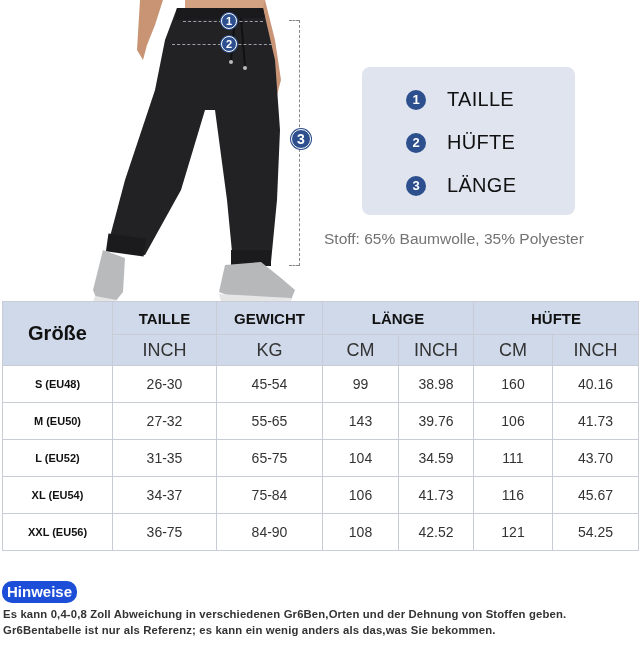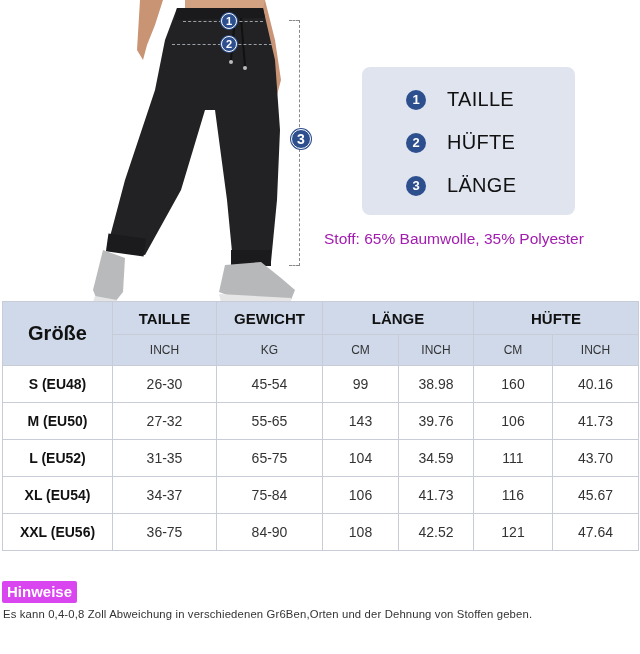--- a/index.html
+++ b/index.html
@@ -26,44 +26,44 @@
     position: absolute; left: 362px; top: 67px; width: 213px; height: 148px;
     background: #dfe4ef; border-radius: 8px;
   }
   .legend-row { position: absolute; left: 44px; display: flex; align-items: center; }
   .legend-row .lnum {
     width: 20px; height: 20px; border-radius: 50%; background: #2d4f8e; color: #fff;
     font-size: 13px; font-weight: bold; display: flex; align-items: center; justify-content: center;
   }
   .legend-row .ltxt { margin-left: 21px; font-size: 20px; color: #111; letter-spacing: 0.3px; }
 
-  .fabric { position: absolute; left: 324px; top: 230px; font-size: 15.5px; color: #a21caf; }
+  .fabric { position: absolute; left: 324px; top: 230px; font-size: 15.5px; color: #737373; }
 
   
   .size-table {
     position: absolute; left: 2px; top: 301px; width: 636px;
     border-collapse: collapse; table-layout: fixed; border-radius: 15px;
   }
   .size-table th, .size-table td {
     border: 1px solid #c7ccd6; text-align: center; vertical-align: middle;
   }
   .size-table thead th { background: #cfd9ea; }
   .size-table .h-main { font-size: 15px; font-weight: bold; height: 33px; color: #111; }
-  .size-table .h-unit { font-size: 12px; font-weight: normal; height: 31px; color: #333; }
+  .size-table .h-unit { font-size: 18px; font-weight: normal; height: 31px; color: #333; }
   .size-table .h-size { font-size: 20px; font-weight: bold; }
   .size-table tbody td { height: 37px; font-size: 14px; color: #333; background: #fff; }
-  .size-table tbody td.size-cell { font-weight: bold; color: #111; font-size: 14px; }
+  .size-table tbody td.size-cell { font-weight: bold; color: #111; font-size: 11px; }
 
   
   .notes-badge {
     position: absolute; left: 2px; top: 581px; height: 22px; padding: 0 5px;
-    background: #d946ef; color: #fff; font-size: 15px; font-weight: bold;
-    border-radius: 2px; line-height: 22px;
-  }
-  .notes-lines { position: absolute; left: 3px; top: 606px; }
+    background: #1d4ed8; color: #fff; font-size: 15px; font-weight: bold;
+    border-radius: 10px; line-height: 22px;
+  }
+  .notes-lines { position: absolute; left: 3px; top: 606px; font-weight: bold; }
   .notes-lines div { font-size: 11.3px; color: #333; line-height: 16px; white-space: nowrap; letter-spacing: 0.15px; }
 </style>
 </head>
 <body>
 
 <div class="product">
   <svg class="pants-svg" width="220" height="305" viewBox="0 0 220 305">
 
     <path d="M58 0 L72 0 L68 10 L60 18 Z" fill="#c89474"></path>
     <path d="M150 0 L180 0 L190 40 L196 80 L192 95 L184 90 L180 60 L172 20 Z" fill="#c99576"></path>
@@ -179,21 +179,22 @@
       <td>116</td>
       <td>45.67</td>
     </tr>
     <tr>
       <td class="size-cell">XXL (EU56)</td>
       <td>36-75</td>
       <td>84-90</td>
       <td>108</td>
       <td>42.52</td>
       <td>121</td>
-      <td>47.64</td>
+      <td>54.25</td>
     </tr>
   </tbody>
 </table>
 
 <div class="notes-badge">Hinweise</div>
 <div class="notes-lines">
   <div>Es kann 0,4-0,8 Zoll Abweichung in verschiedenen Gr6Ben,Orten und der Dehnung von Stoffen geben.</div>
+  <div>Gr6Bentabelle ist nur als Referenz; es kann ein wenig anders als das,was Sie bekommen.</div>
 </div>
 
 </body></html>

